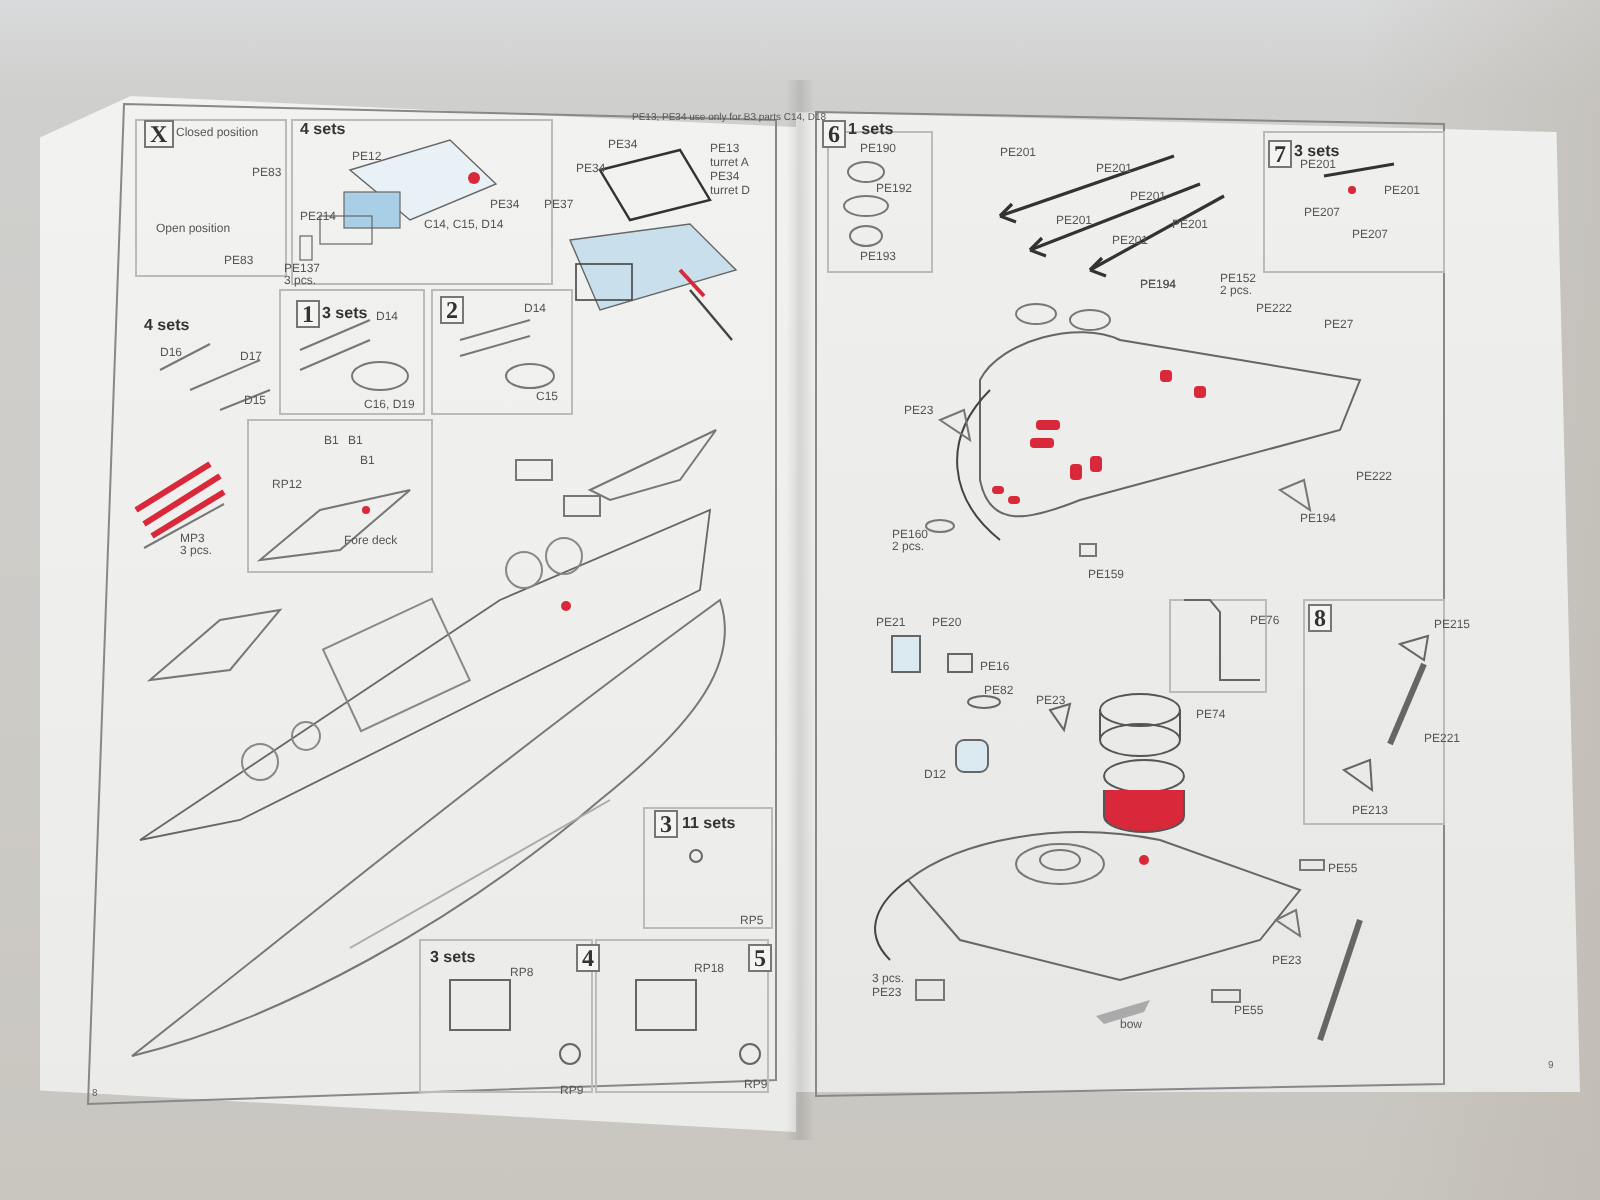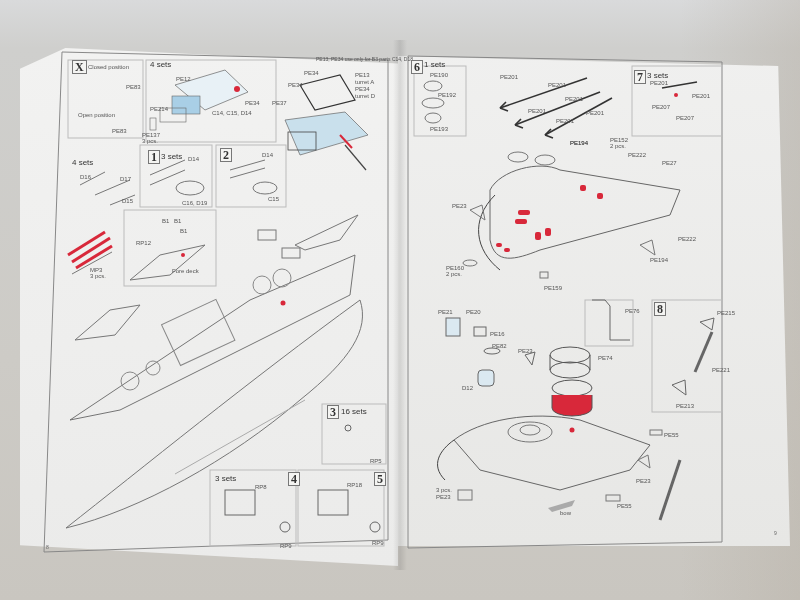--- a/index.html
+++ b/index.html
@@ -11,21 +11,21 @@
   .page{position:absolute;background:#eeeeec;box-shadow:0 4px 10px rgba(0,0,0,.18);}
   .page-left{left:20px;top:48px;width:378px;height:518px;
     clip-path:polygon(12% 0,100% 3%,100% 100%,0 96%,0 4%);
     background:linear-gradient(180deg,#f2f2f1,#ebebea);}
   .page-right{left:398px;top:46px;width:392px;height:500px;
     clip-path:polygon(0 2%,97% 4%,100% 100%,0 100%);
     background:linear-gradient(180deg,#f0f0ef,#e7e7e5);}
   .label{position:absolute;font-size:6px;color:#555;white-space:nowrap;}
   .step{position:absolute;font-family:"Liberation Serif",serif;font-weight:bold;font-size:12px;
     color:#333;border:1px solid #777;padding:0 2px;line-height:12px;background:#f4f4f2;}
-  .sets{position:absolute;font-weight:normal;font-size:8px;color:#333;white-space:nowrap;}
+  .sets{position:absolute;font-weight:bold;font-size:8px;color:#333;white-space:nowrap;}
   .gutter{position:absolute;left:393px;top:40px;width:14px;height:530px;
     background:linear-gradient(90deg,rgba(0,0,0,0),rgba(0,0,0,.10),rgba(0,0,0,0));}
   svg{position:absolute;left:0;top:0;}
   .pgnum{position:absolute;font-size:5px;color:#666;}
 </style>
 </head>
 <body>
 
 <div class="bg-right"></div>
 
@@ -218,21 +218,21 @@
 
 <span class="label" style="left:325px;top:203px;"></span>
 <span class="label" style="left:76px;top:305px;"></span>
 <span class="label" style="left:62px;top:391px;"></span>
 <span class="label" style="left:256px;top:448px;"></span>
 <span class="label" style="left:256px;top:352px;"></span>
 <span class="label" style="left:300px;top:354px;"></span>
 <span class="label" style="left:122px;top:434px;"></span>
 
 <span class="step" style="left:327px;top:405px;">3</span>
-<span class="sets" style="left:341px;top:407px;">16 sets</span>
+<span class="sets" style="left:341px;top:407px;">11 sets</span>
 <span class="label" style="left:370px;top:458px;">RP5</span>
 
 <span class="step" style="left:288px;top:472px;">4</span>
 <span class="sets" style="left:215px;top:474px;">3 sets</span>
 <span class="label" style="left:255px;top:484px;">RP8</span>
 <span class="label" style="left:280px;top:543px;">RP9</span>
 
 <span class="step" style="left:374px;top:472px;">5</span>
 <span class="label" style="left:347px;top:482px;">RP18</span>
 <span class="label" style="left:372px;top:540px;">RP9</span>

